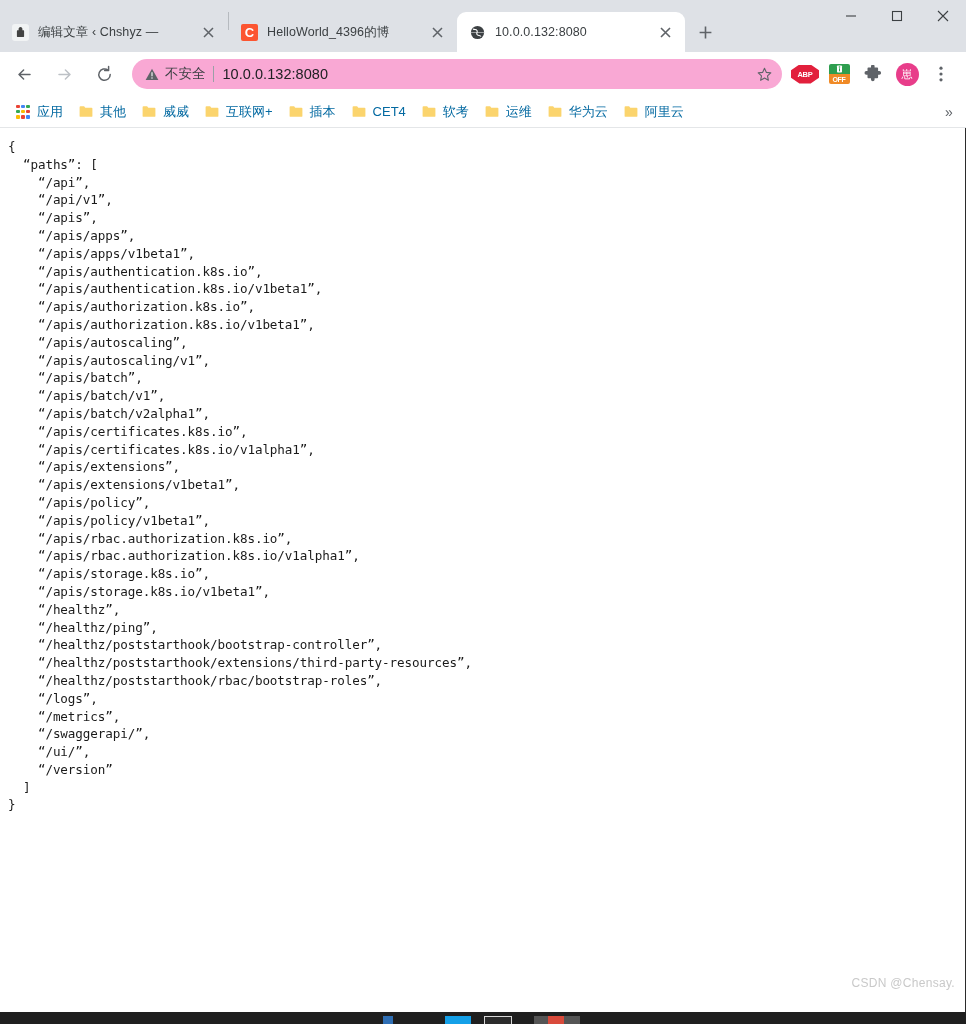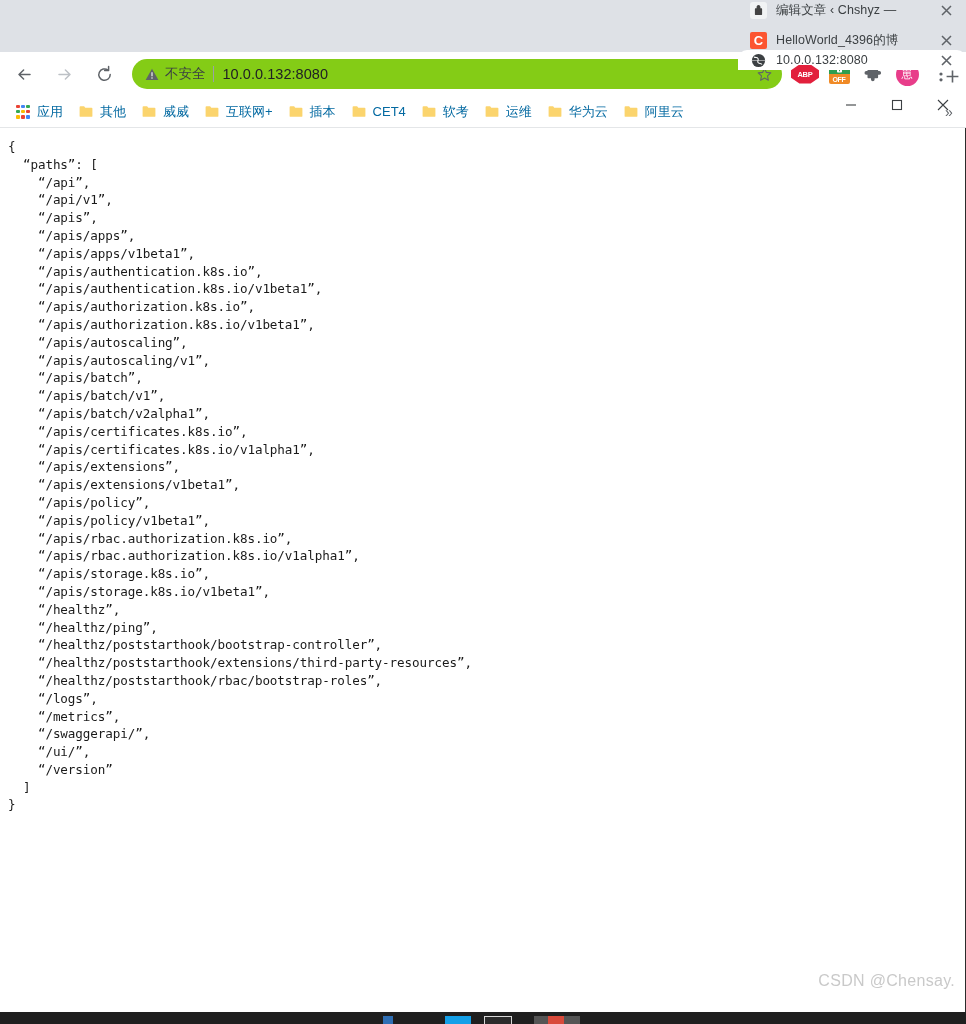--- a/index.html
+++ b/index.html
@@ -16,21 +16,20 @@
     position:relative;
   }
 
   
   .tab-strip {
     height:52px;
     background:#dee1e6;
     display:flex;
     align-items:flex-end;
     position:relative;
-    flex-direction:column;
   }
   .tab {
     height:40px;
     display:flex;
     align-items:center;
     padding:0 10px 0 12px;
     border-radius:9px 9px 0 0;
     position:relative;
     min-width:0;
     background:transparent;
@@ -126,21 +125,21 @@
     margin:0 3px;
     display:flex; align-items:center; justify-content:center;
     border-radius:50%;
     color:#5f6368;
   }
   .nav-btn.disabled { color:#bdc1c6; }
   .nav-btn svg { display:block; }
   .omnibox {
     flex:1 1 auto;
     height:30px;
-    background:#84cc16;
+    background:#f9a8d4;
     border-radius:16px;
     display:flex;
     align-items:center;
     padding:0 4px 0 13px;
     margin:0 6px 0 8px;
     min-width:0;
   }
   .omni-warn-icon {
     flex:0 0 auto;
     display:flex; align-items:center;
@@ -278,21 +277,21 @@
     font-size:12.6px;
     line-height:17.8px;
     color:#1a1a1a;
     white-space:pre;
     letter-spacing:-0.1px;
   }
   .watermark {
     position:absolute;
     right:10px;
     bottom:22px;
-    font-size:16px;
+    font-size:12px;
     color:#c9c9c9;
     font-family:"Liberation Sans", sans-serif;
     letter-spacing:0.3px;
   }
 
   
   .taskbar {
     height:12px;
     background:#1f1f1f;
     display:flex;

